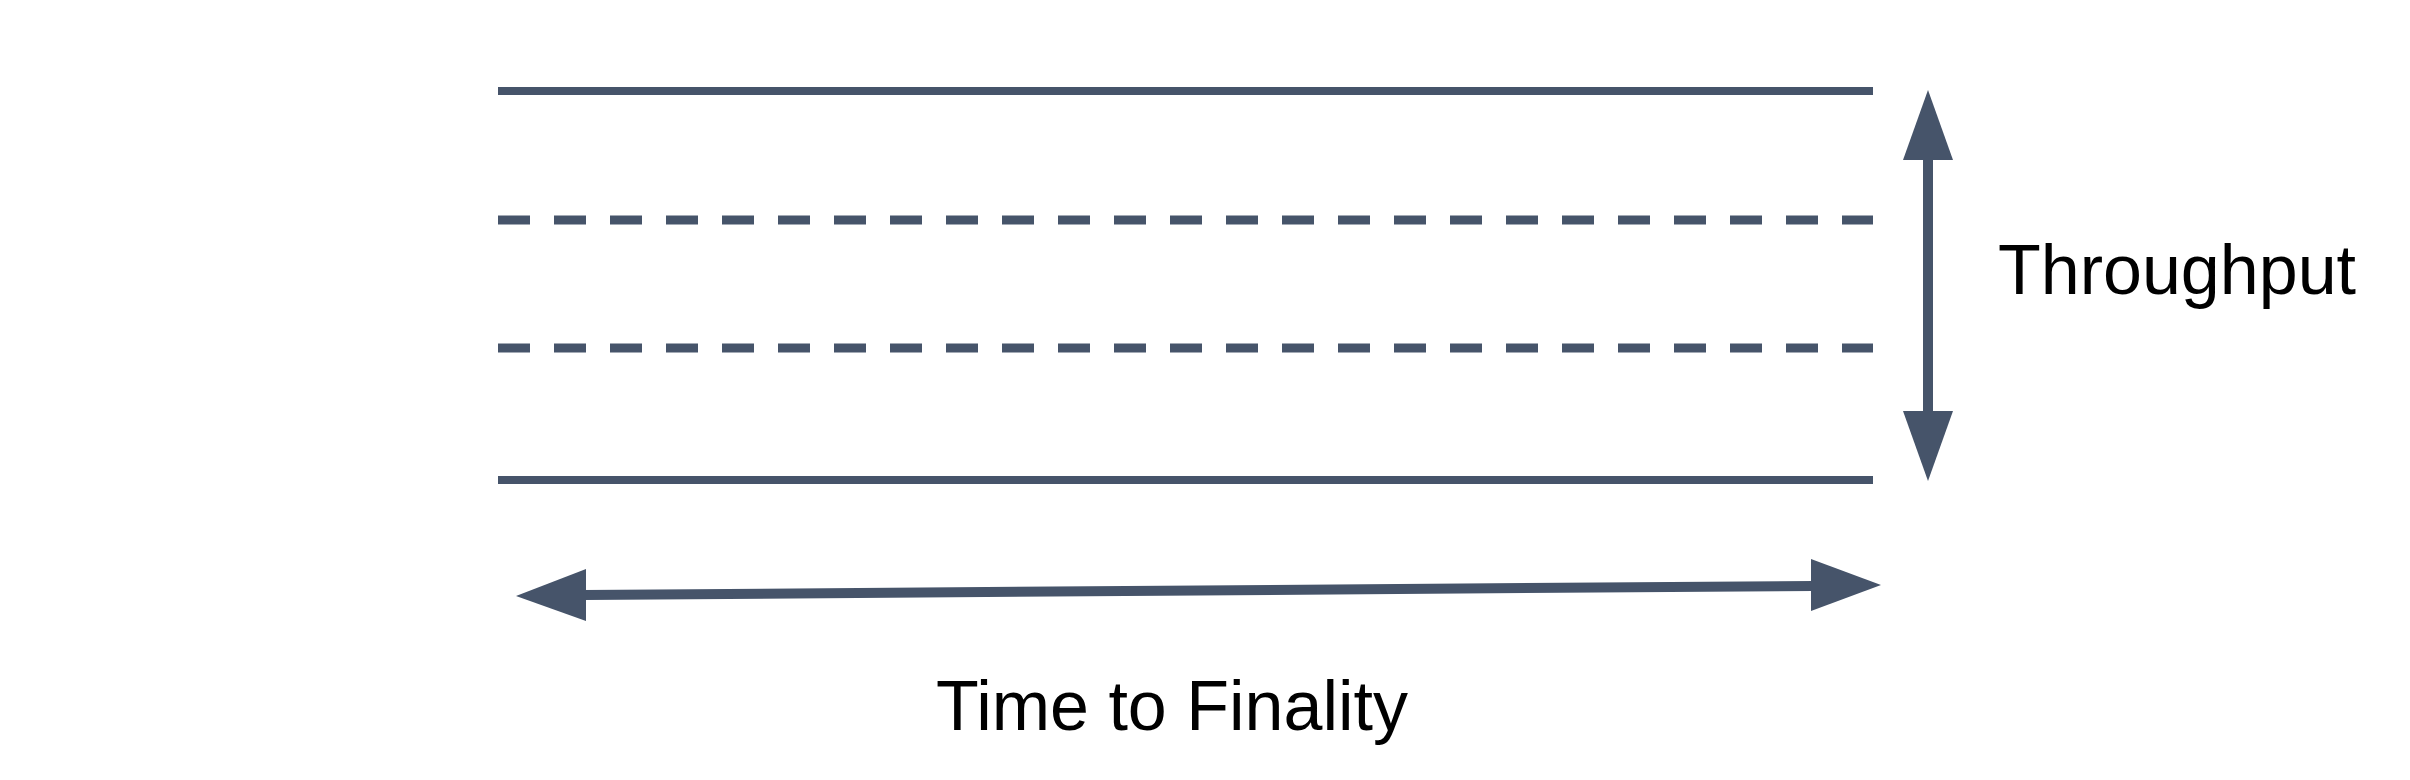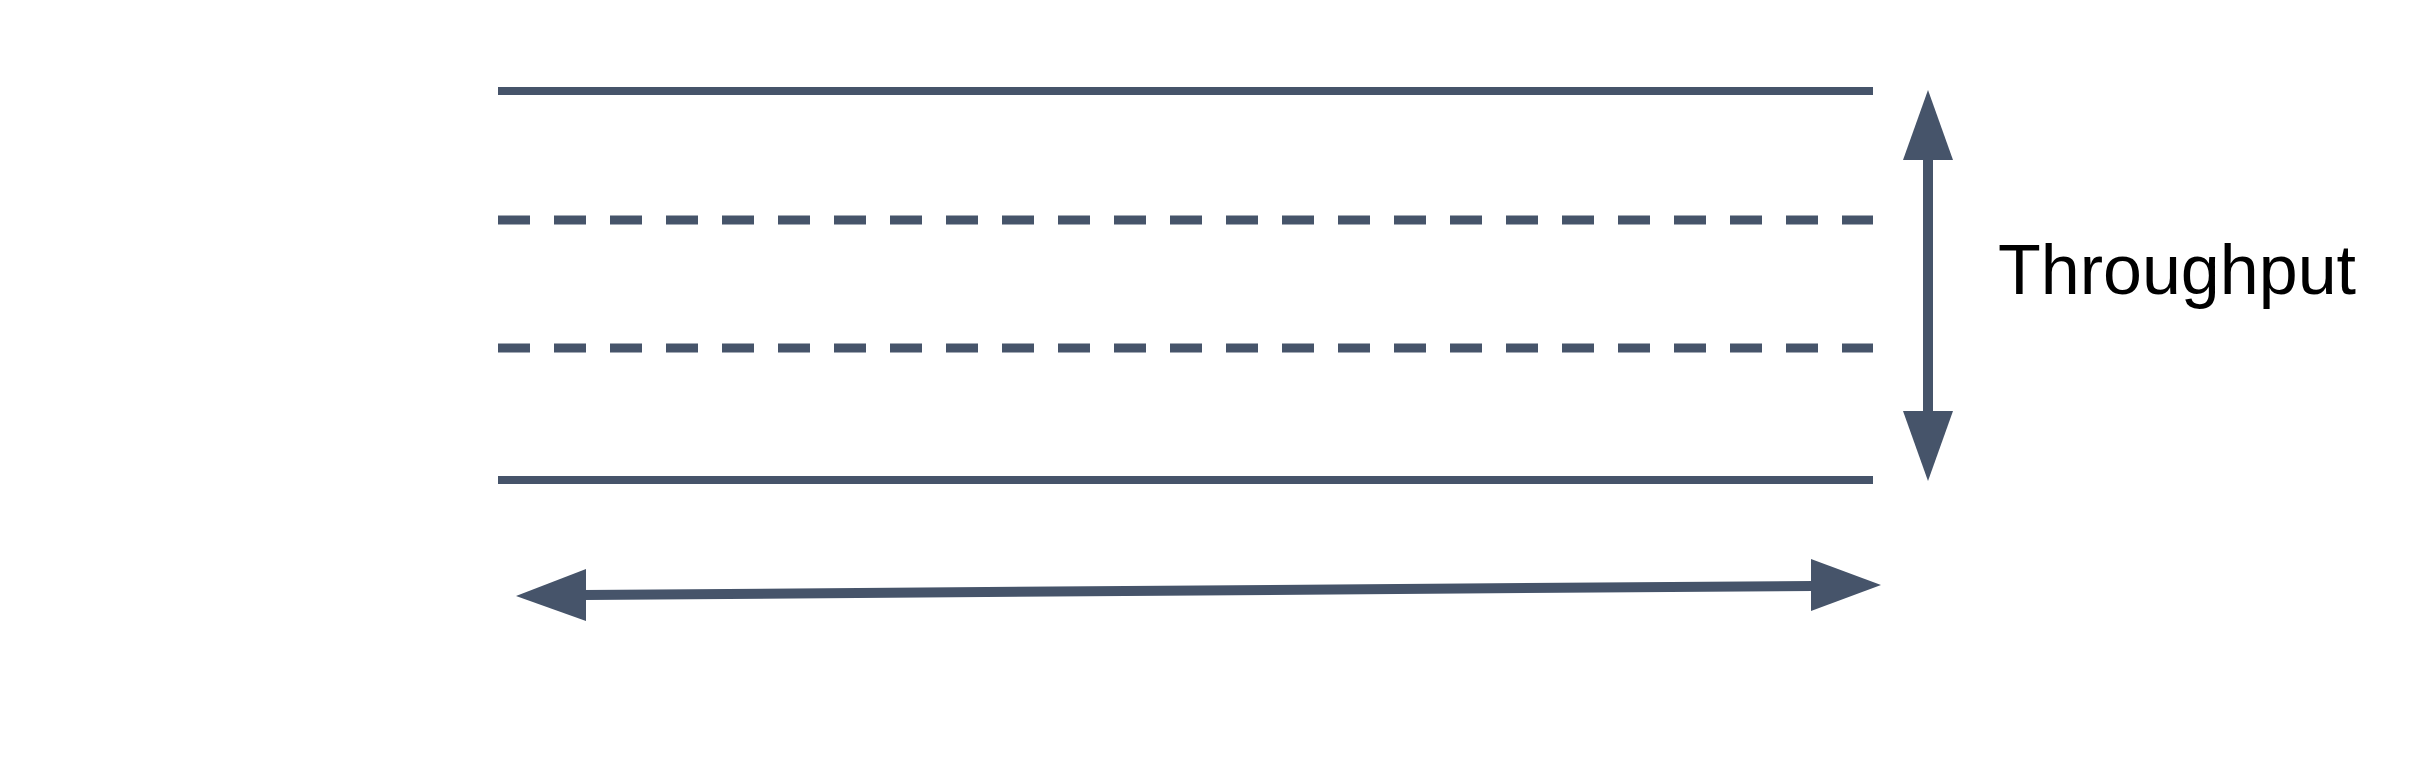--- a/index.html
+++ b/index.html
@@ -83,14 +83,15 @@
 
     <g>
       <line class="arrow-shaft" x1="584" y1="595" x2="1813" y2="586"></line>
       <polygon class="arrow-head" points="516,596 586,569 586,621"></polygon>
       <polygon class="arrow-head" points="1881,585 1811,559 1811,611"></polygon>
     </g>
   </svg>
 
   <div class="diagram-label label-throughput">Throughput</div>
 
+  <div class="diagram-label label-time-to-finality">Time to Finality</div>
 
 </div>
 
 </body></html>

